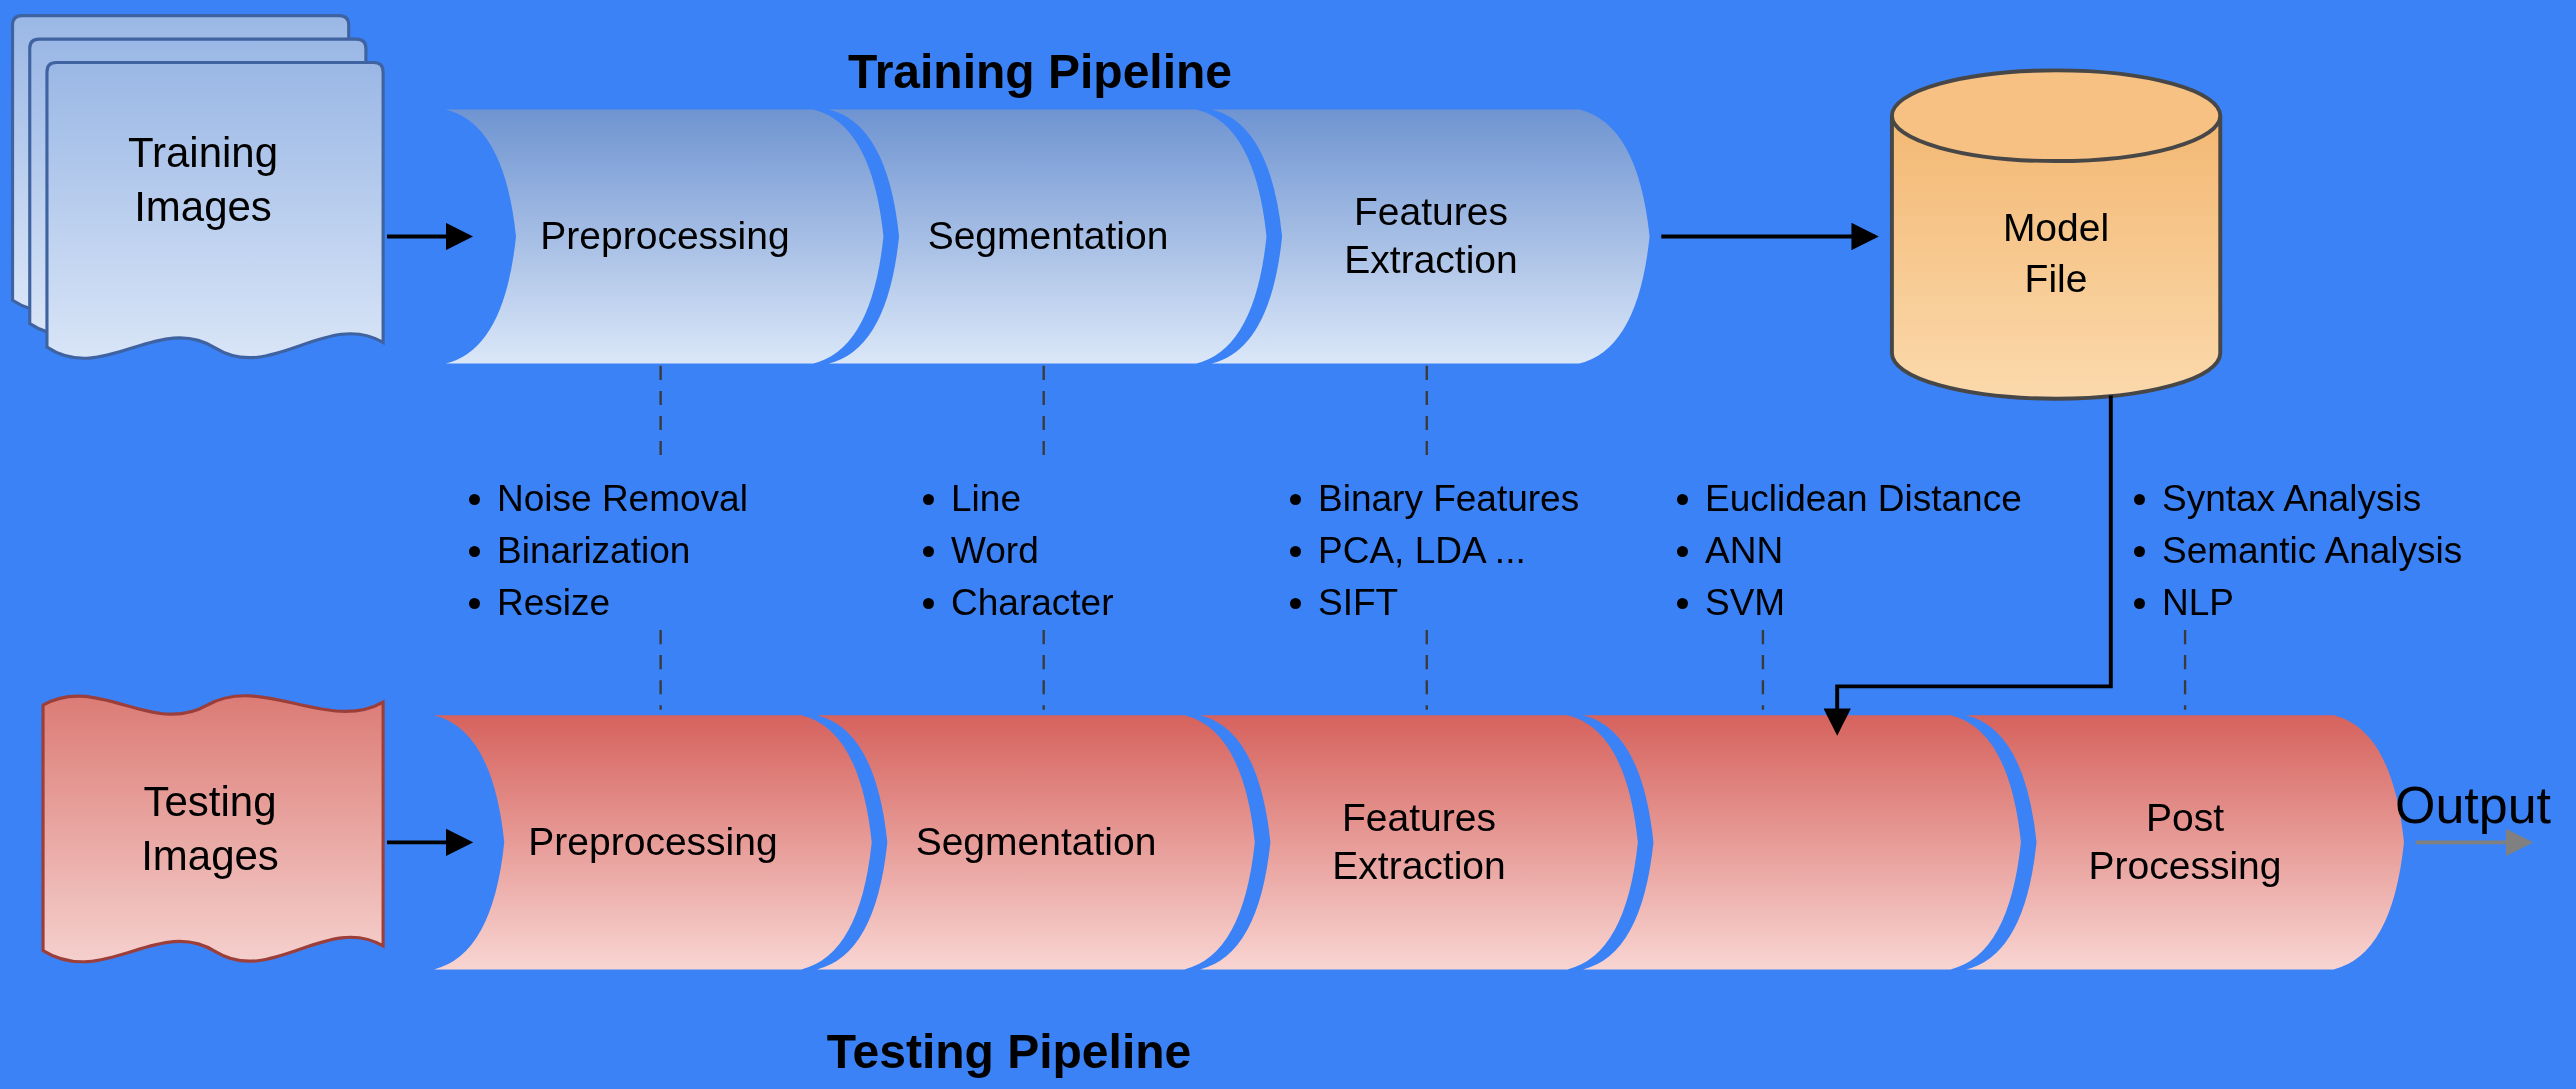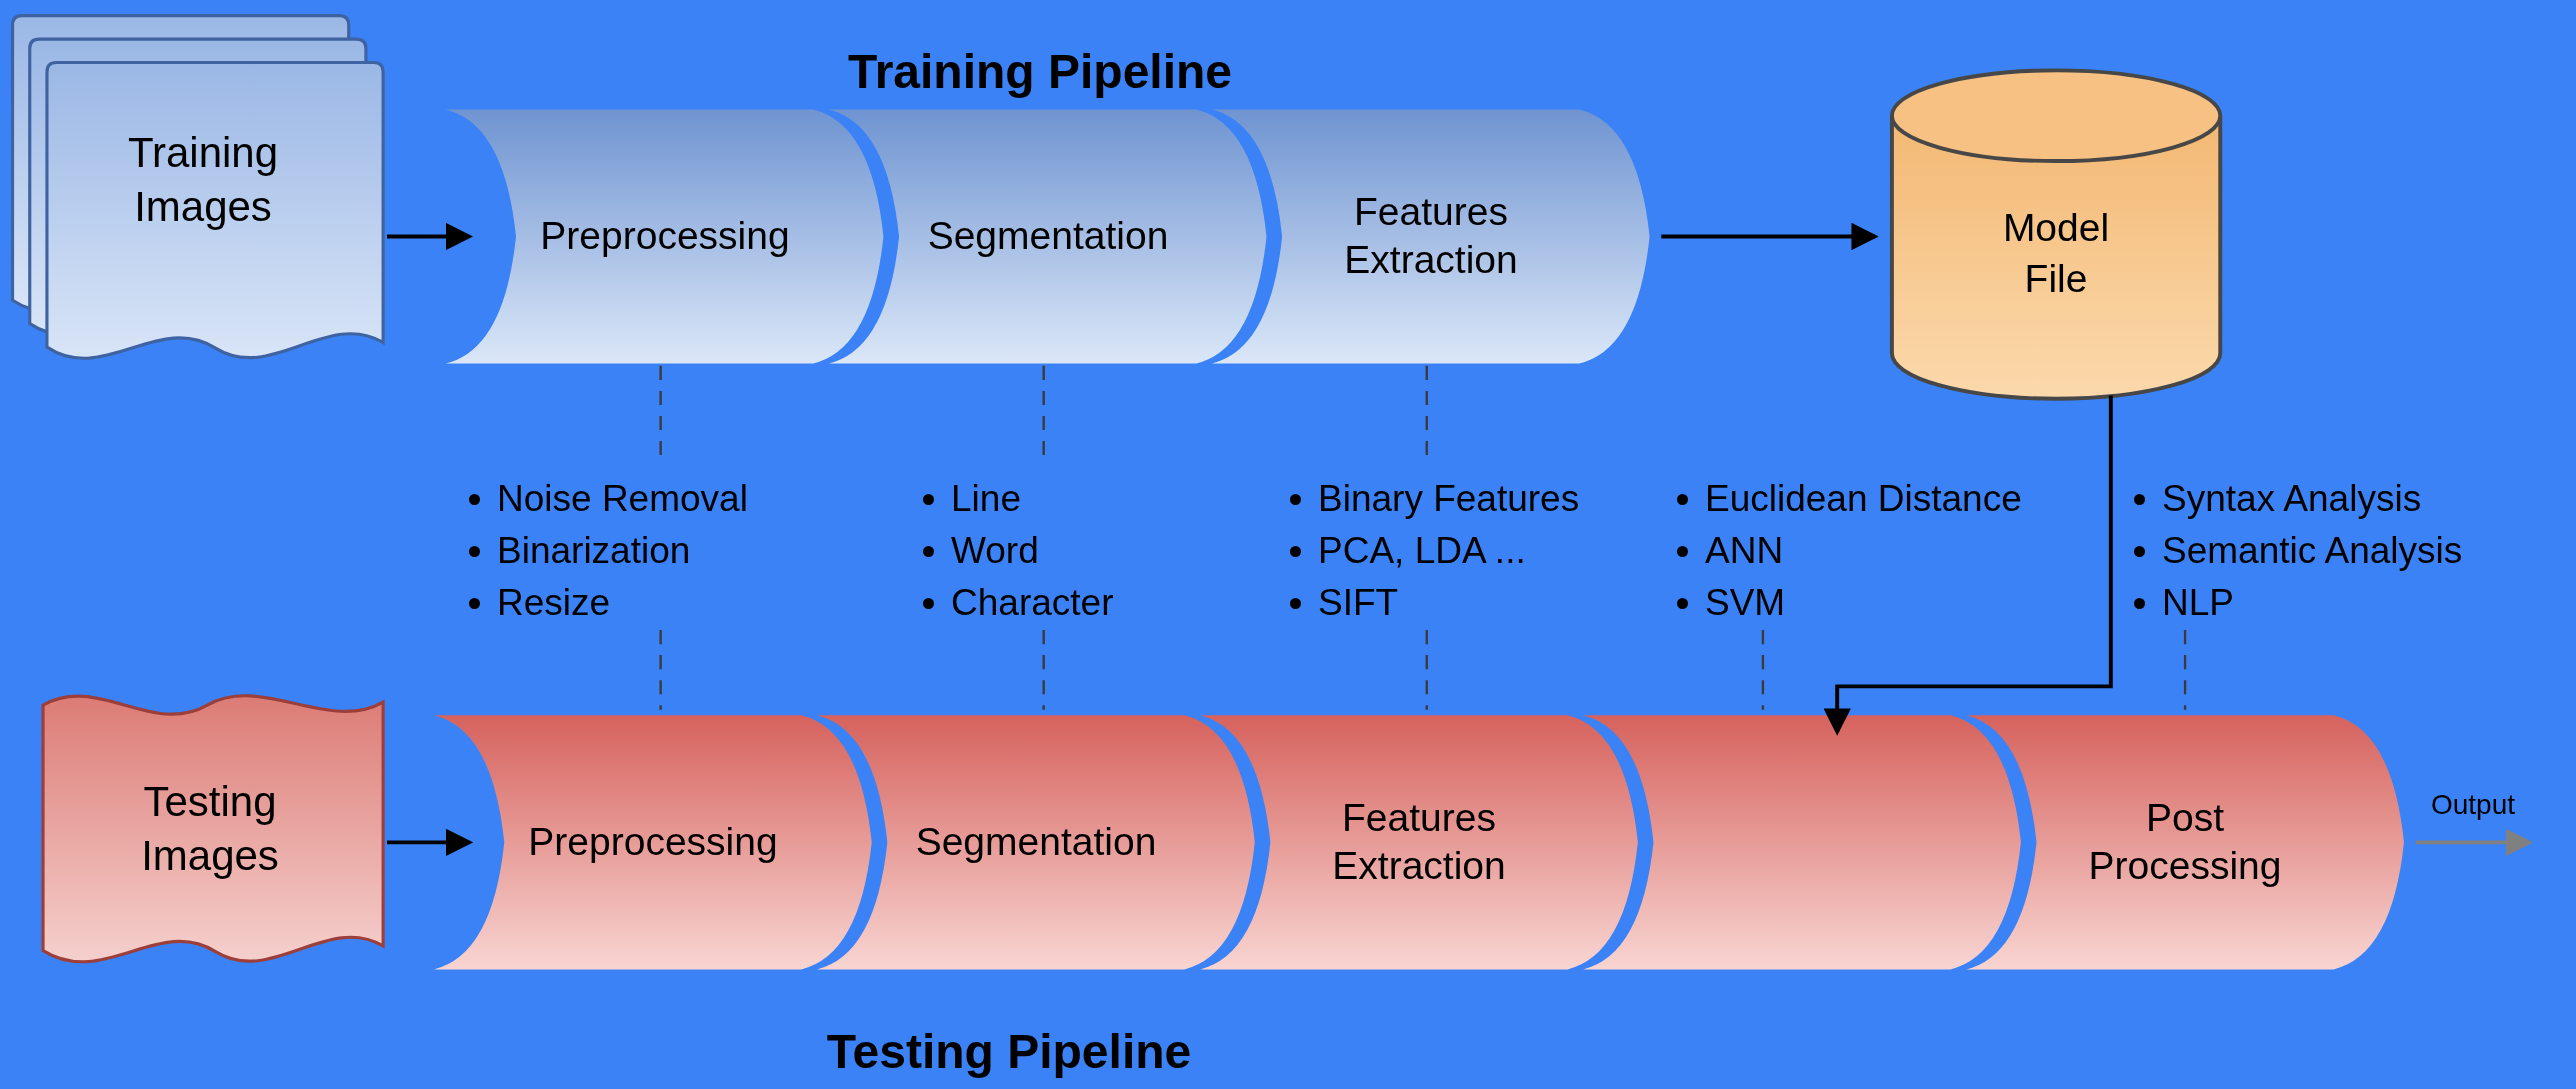--- a/index.html
+++ b/index.html
@@ -9,21 +9,21 @@
   }
   svg.layer { position:absolute; left:0; top:0; }
   .center-label {
     position:absolute; transform:translate(-50%,-50%);
     text-align:center; white-space:pre-line; color:#000;
   }
   .title        { font-size:48px; font-weight:700; line-height:1.15; }
   .stage-label  { font-size:39px; line-height:1.22; }
   .source-label { font-size:42px; line-height:1.28; }
   .model-label  { font-size:39px; line-height:1.3; }
-  .output-label { font-size:28px; }
+  .output-label { font-size:52px; }
   .detail-list  { position:absolute; display:flex; flex-direction:column; }
   .detail-row   { display:flex; align-items:center; height:52px; }
   .bullet-dot   { width:11px; height:11px; border-radius:50%; background:#000; margin-right:17px; flex:none; }
   .detail-text  { font-size:37px; white-space:nowrap; }
 </style>
 </head>
 <body>
 
 <div class="canvas">
 

